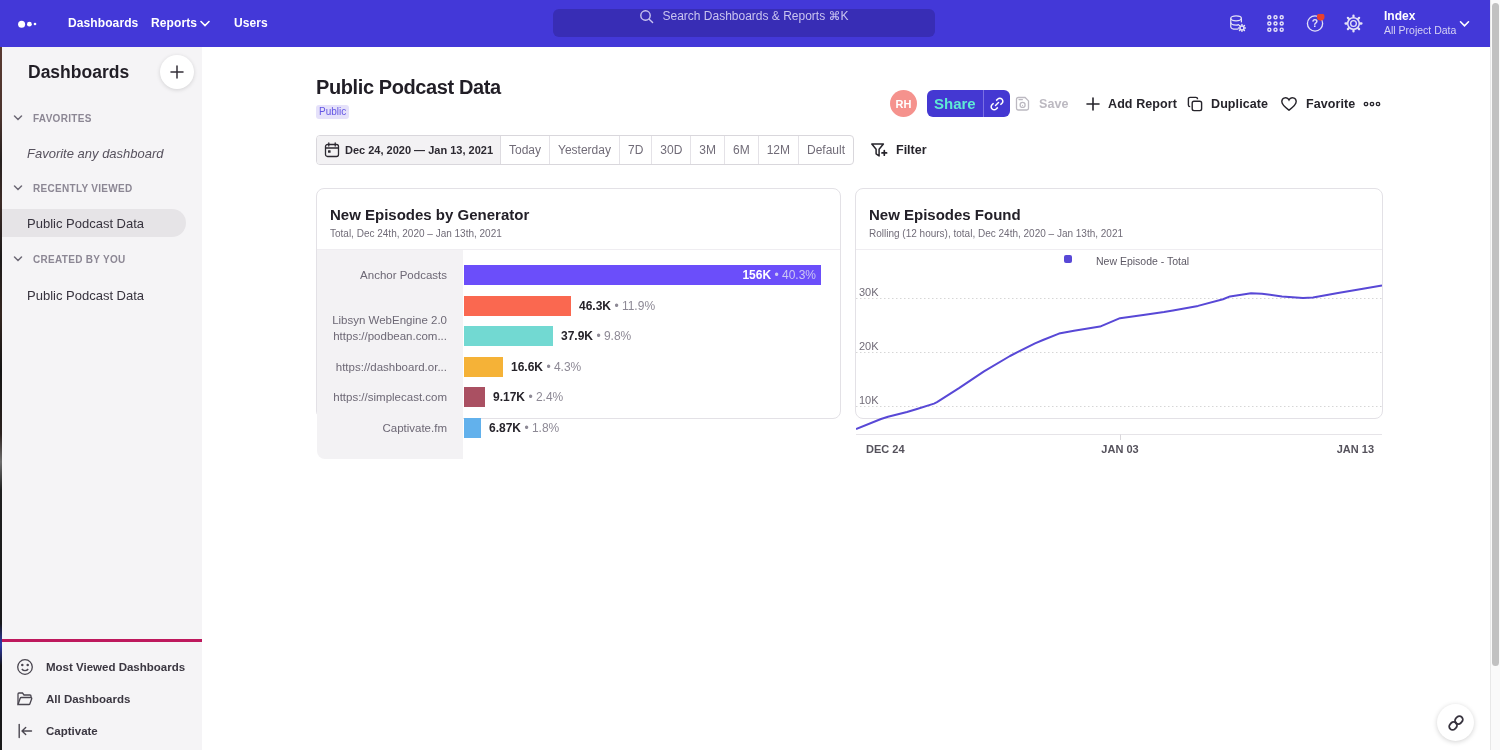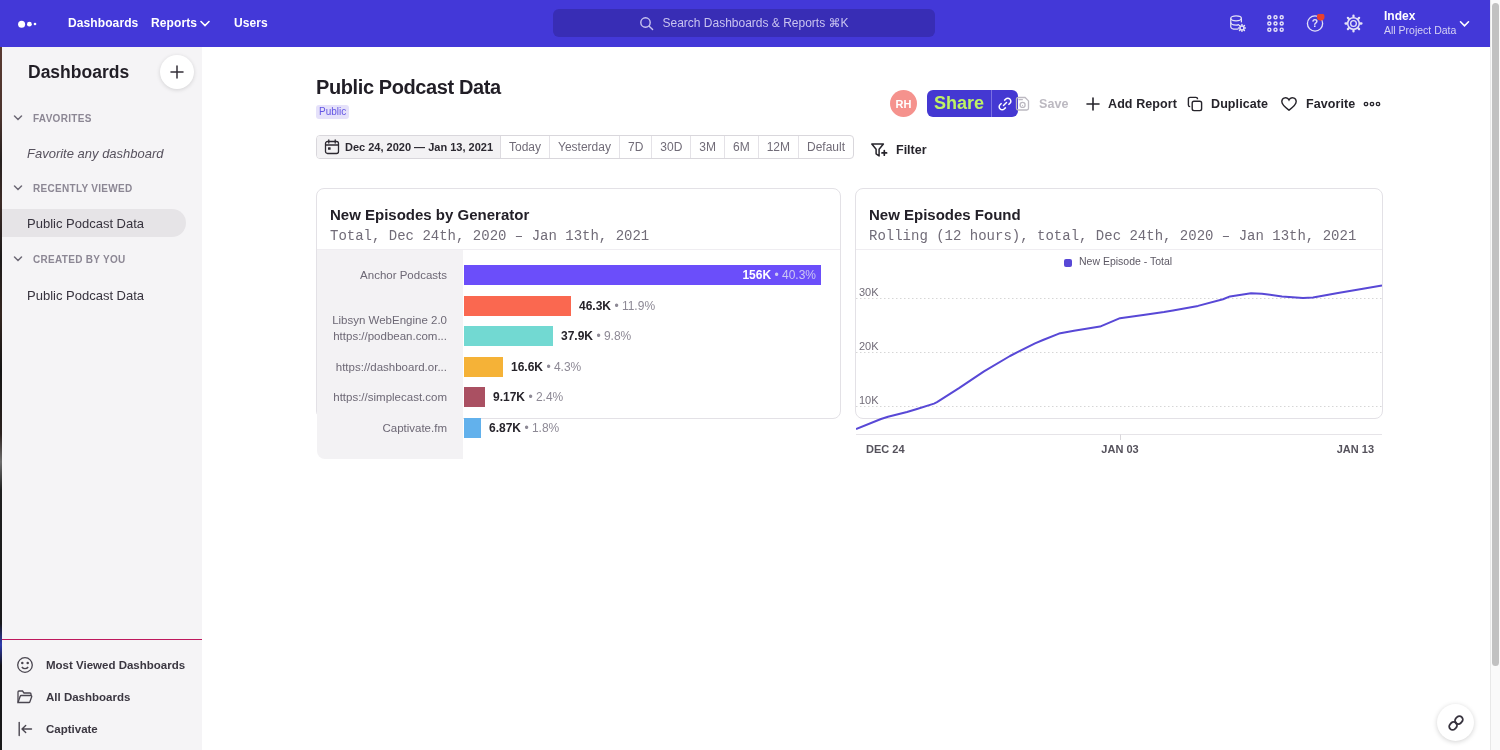--- a/index.html
+++ b/index.html
@@ -8,21 +8,21 @@
 .abs { position:absolute; }
 
 
 #topbar { position:absolute; left:0; top:0; width:1490px; height:47px;
   background:#4338d8; }
 #logo { position:absolute; left:17px; top:17px; width:22px; height:14px; }
 .navlink { position:absolute; top:0; height:47px; line-height:47px;
   color:#fff; font-size:12px; font-weight:700; letter-spacing:0.1px; }
 #search { position:absolute; left:553px; top:9px; width:382px; height:28px;
   background:#382db5; border-radius:6px; color:#c9c4f0; font-size:12px;
-  display:flex; align-items:center; justify-content:center; gap:8px; }
+  display:flex; justify-content:center; gap:8px; }
 .topicon { position:absolute; top:14px; width:19px; height:19px; }
 #proj { position:absolute; left:1384px; top:9px; color:#fff; }
 #proj .l1 { font-size:12px; font-weight:700; line-height:15px; }
 #proj .l2 { font-size:10.5px; color:#d6d2f4; line-height:13px; }
 
 
 #sidebar { position:absolute; left:0; top:47px; width:202px; height:703px;
   background:#f5f4f6; }
 #sb-title { position:absolute; left:28px; top:15px; font-size:17.5px;
   font-weight:700; color:#211e26; }
@@ -30,85 +30,85 @@
   border-radius:50%; background:#fff; box-shadow:0 1px 4px rgba(0,0,0,0.14);
   display:flex; align-items:center; justify-content:center; }
 .sb-sec { position:absolute; left:33px; font-size:10px; font-weight:700;
   letter-spacing:0.3px; color:#8c8794; }
 .sb-chev { position:absolute; left:13px; width:10px; height:10px; }
 .sb-item { position:absolute; left:27px; font-size:13px; font-weight:500;
   color:#37333e; }
 #sb-pill { position:absolute; left:0; top:162px; width:186px; height:28px;
   background:#e6e4e7; border-radius:0 14px 14px 0; }
 #sb-bottom { position:absolute; left:0; top:592px; width:202px; height:88px;
-  border-top:1px solid #be185d; }
+  border-top:3px solid #be185d; }
 .sbb-row { position:absolute; left:16px; display:flex; align-items:center;
   gap:12px; font-size:11.5px; font-weight:700; color:#3b3741; }
 
 
 #main { position:absolute; left:202px; top:47px; width:1288px; height:703px;
   background:#fff; }
 h1 { position:absolute; left:114px; top:29px; font-size:20px; font-weight:700;
   color:#211e26; letter-spacing:-0.4px; }
 #badge { position:absolute; left:114px; top:58px; background:#e5e1fa;
   color:#6355e4; font-size:10px; font-weight:500; border-radius:3px;
   padding:1px 3px 2px; }
 
 #avatar { position:absolute; left:688px; top:43px; width:27px; height:27px;
   border-radius:50%; background:#f5928d; color:#fff; font-size:11px;
   font-weight:700; display:flex; align-items:center; justify-content:center; }
 #sharebtn { position:absolute; left:725px; top:43px; height:27px;
   background:#4438d2; border-radius:6px; display:flex; align-items:center; }
-#sharebtn .s1 { color:#bef264; font-size:18px; font-weight:700; padding:0 7px; }
+#sharebtn .s1 { color:#5eead4; font-size:15px; font-weight:700; padding:0 7px; }
 #sharebtn .sep { width:1px; height:27px; background:#7a6fe2; }
 #sharebtn .s2 { width:26px; display:flex; justify-content:center; }
 .hact { position:absolute; top:43px; height:27px; display:flex;
   align-items:center; gap:8px; font-size:12.5px; font-weight:700;
   color:#26242b; letter-spacing:0.1px; }
 .hact.gray { color:#bcb9c1;justify-content:flex-end; }
 
 
-#datebar { position:absolute; left:114px; top:88px; height:24px;
+#datebar { position:absolute; left:114px; top:88px; height:30px;
   border:1px solid #d9d7dc; border-radius:4px; background:#fff;
   display:flex; align-items:stretch; overflow:hidden; }
 #datebar .dseg { display:flex; align-items:center; gap:5px;
   background:#f3f2f4; padding:0 7px; font-size:11px; font-weight:700;
   color:#2c2931; border-right:1px solid #dddbe0; }
 #datebar .seg { display:flex; align-items:center; padding:0 8px;
   font-size:12px; color:#716c78; border-right:1px solid #e4e2e7; }
 #datebar .seg:last-child { border-right:none; }
 #filter { position:absolute; left:668px; top:88px; height:30px; display:flex;
   align-items:center; gap:8px; font-size:12.5px; font-weight:700;
   color:#26242b; }
 
 
 .card { position:absolute; top:141px; height:231px; background:#fff;
   border:1px solid #e3e1e6; border-radius:8px; }
 #card1 { left:114px; width:525px; }
 #card2 { left:653px; width:528px; }
 .ctitle { position:absolute; left:13px; top:17px; font-size:15px;
   font-weight:700; color:#232028; }
-.csub { position:absolute; left:13px; top:39px; font-size:14px;
-  color:#716c78;font-family:Liberation Mono, monospace; }
+.csub { position:absolute; left:13px; top:39px; font-size:10px;
+  color:#716c78; }
 .cdiv { position:absolute; left:0; top:60px; width:100%; height:1px;
   background:#efedf1; }
 
 
 #labelcol { position:absolute; left:0; top:61px; width:146px; height:209px;
   background:#f3f2f4; border-radius:0 0 0 8px; }
 .blabel { position:absolute; left:0; width:130px; text-align:right;
   font-size:11.5px; color:#6d6875; white-space:nowrap; }
 .bar { position:absolute; left:147px; height:20px; }
 .bval { position:absolute; white-space:nowrap; font-size:12px; }
 .bval b { color:#26232a; font-weight:700; }
 .bval span { color:#8d8995; }
 
 
 #legend { position:absolute; left:208px; top:66px; display:flex;
-  align-items:flex-end; gap:7px; font-size:10.5px; color:#5d5965; }
+  align-items:flex-start; gap:24px; font-size:10.5px; color:#5d5965; }
 #legend .sq { width:8px; height:8px; border-radius:2px; background:#5848d6; }
 
 
 #scroll-track { position:absolute; left:1490px; top:0; width:10px;
   height:750px; background:#fafafa; border-left:1px solid #e8e8e8; }
 #scroll-thumb { position:absolute; left:1492px; top:3px; width:7px;
   height:663px; border-radius:4px; background:#c1c1c1; }
 #fab { position:absolute; left:1437px; top:704px; width:37px; height:37px;
   border-radius:50%; background:#fff; box-shadow:0 1px 5px rgba(0,0,0,0.18);
   display:flex; align-items:center; justify-content:center; }

